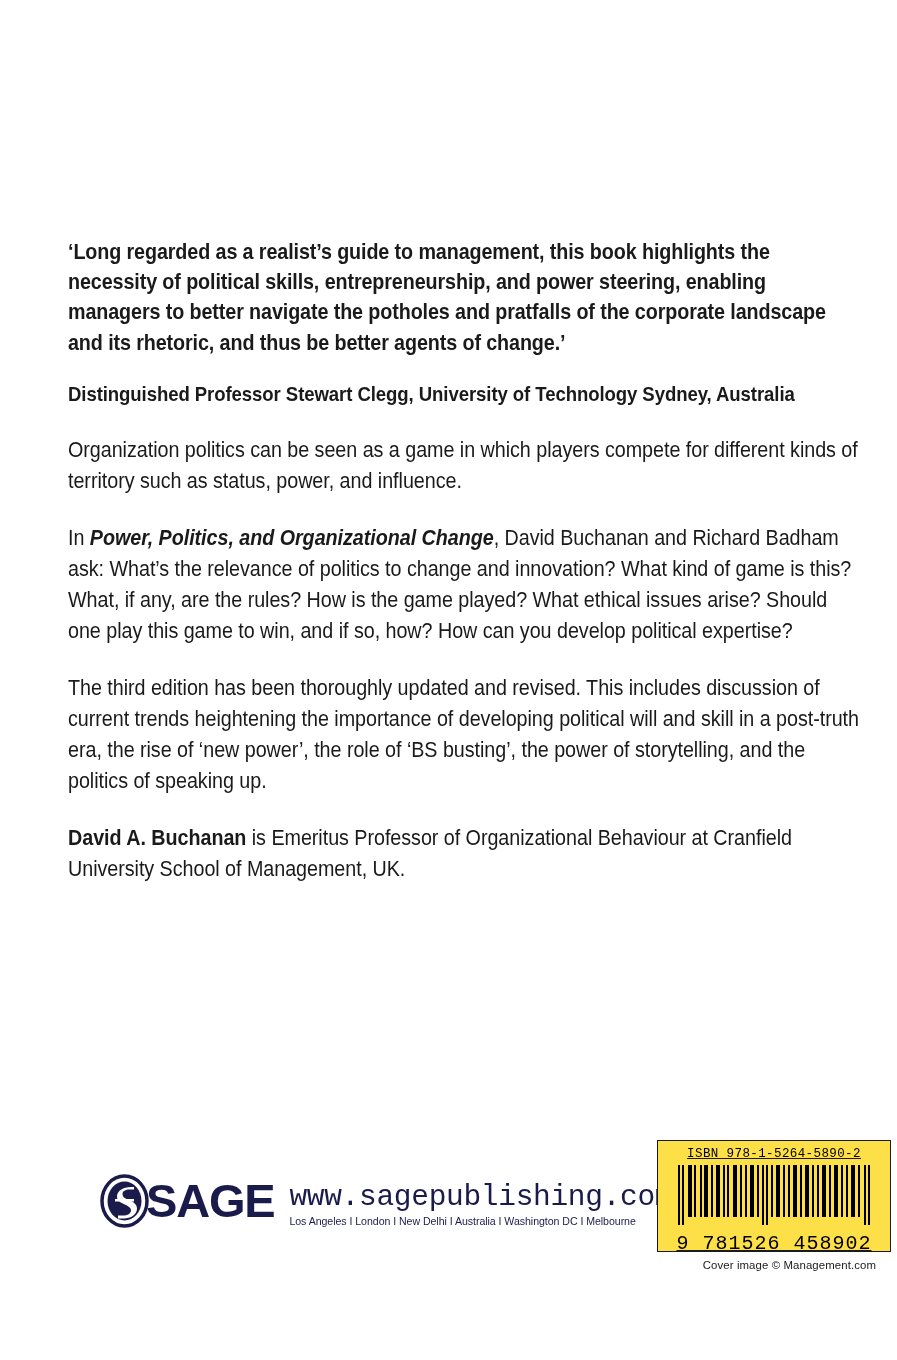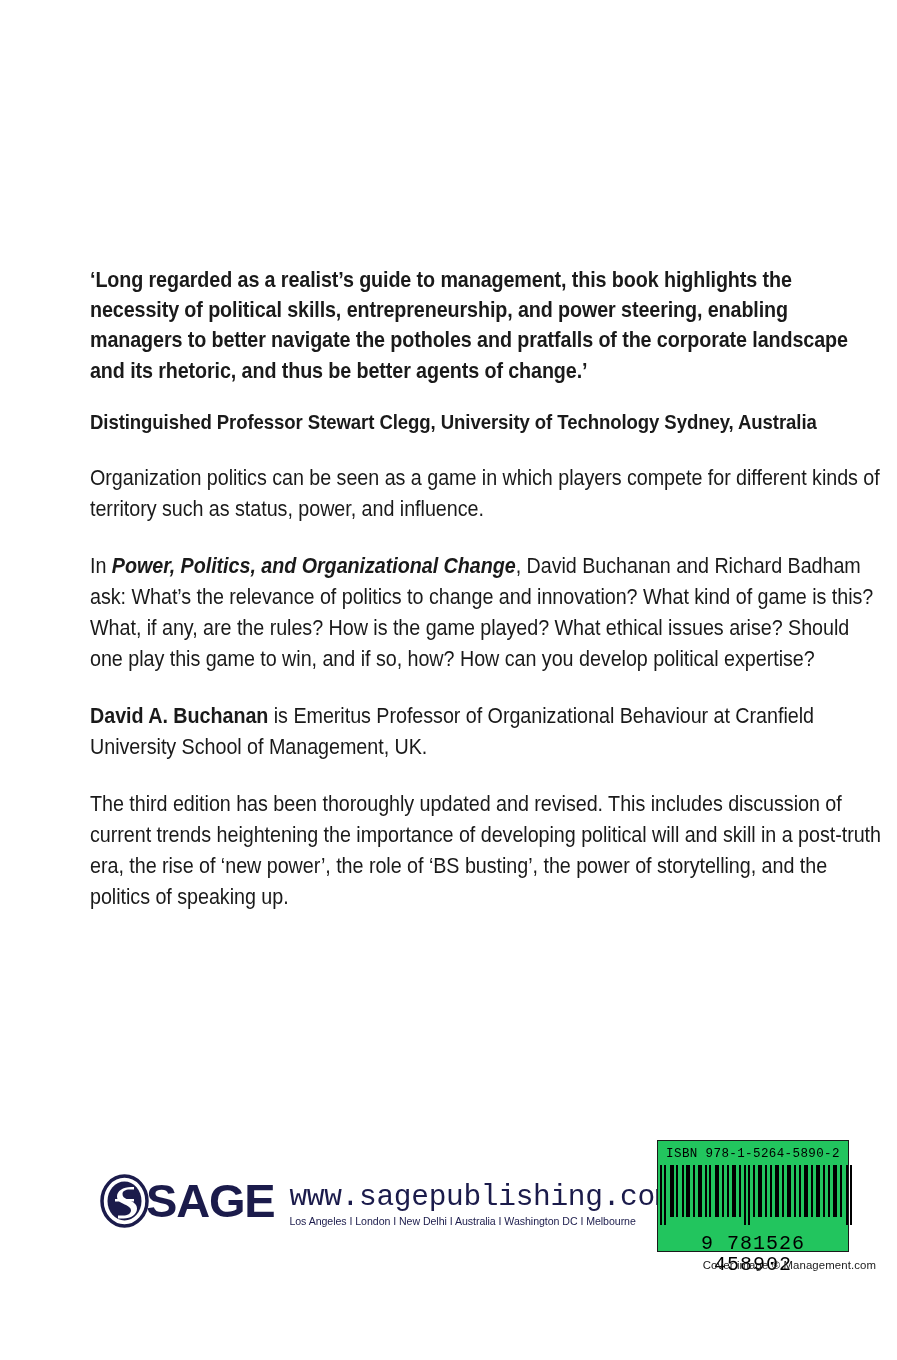--- a/index.html
+++ b/index.html
@@ -13,25 +13,24 @@
     position: relative;
     overflow: hidden;
     font-family: "Liberation Sans", sans-serif;
     color: #1a1a1a;
     -webkit-font-smoothing: antialiased;
   }
 
   
   .back-cover {
     position: absolute;
-    left: 90px;
+    left: 68px;
     top: 0;
     width: 792px;
     height: 1093px;
-    margin-top: 28px;
   }
 
   .text-block {
     position: absolute;
     left: 0;
     top: 237px;
     width: 792px;
   }
 
   p {
@@ -120,25 +119,26 @@
     color: #1b1b4b;
     margin-top: 3px;
     letter-spacing: -0.05px;
   }
 
   
   .barcode-box {
     position: absolute;
     left: 657px;
     top: 1140px;
-    width: 192px;
+    width: 234px;
     height: 112px;
     border: 1px solid #1a1a1a;
-    background: #22c55e;
+    background: #fde047;
     box-sizing: border-box;
+    text-decoration: underline;
   }
   .isbn-text {
     text-align: center;
     font-family: "Liberation Mono", monospace;
     font-size: 12.5px;
     line-height: 14px;
     letter-spacing: 0.4px;
     margin-top: 6px;
     color: #000;
   }
@@ -184,25 +184,25 @@
 
     <p class="body-para">
       <span class="cond">Organization politics can be seen as a game in which players compete for different kinds of territory such as status, power, and influence.</span>
     </p>
 
     <p class="body-para">
       <span class="cond"><span>In </span><span class="book-title">Power, Politics, and Organizational Change</span><span>, David Buchanan and Richard Badham ask: What’s the relevance of politics to change and innovation? What kind of game is this? What, if any, are the rules? How is the game played? What ethical issues arise? Should one play this game to win, and if so, how? How can you develop political expertise?</span></span>
     </p>
 
     <p class="body-para">
+      <span class="cond">The third edition has been thoroughly updated and revised. This includes discussion of current trends heightening the importance of developing political will and skill in a post-truth era, the rise of ‘new power’, the role of ‘BS busting’, the power of storytelling, and the politics of speaking up.</span>
+    </p>
+
+    <p class="body-para">
       <span class="cond"><span class="author-name">David A. Buchanan</span><span> is Emeritus Professor of Organizational Behaviour at Cranfield University School of Management, UK.</span></span>
-    </p>
-
-    <p class="body-para">
-      <span class="cond">The third edition has been thoroughly updated and revised. This includes discussion of current trends heightening the importance of developing political will and skill in a post-truth era, the rise of ‘new power’, the role of ‘BS busting’, the power of storytelling, and the politics of speaking up.</span>
     </p>
 
 
   </div>
 </div>
 
 <div class="sage-lockup">
   <svg class="sage-mark" viewBox="0 0 98 108" aria-hidden="true">
     <ellipse cx="49" cy="54" rx="45" ry="50" fill="none" stroke="#1b1b4b" stroke-width="7"></ellipse>
     <ellipse cx="49" cy="54" rx="34" ry="39" fill="#1b1b4b"></ellipse>

